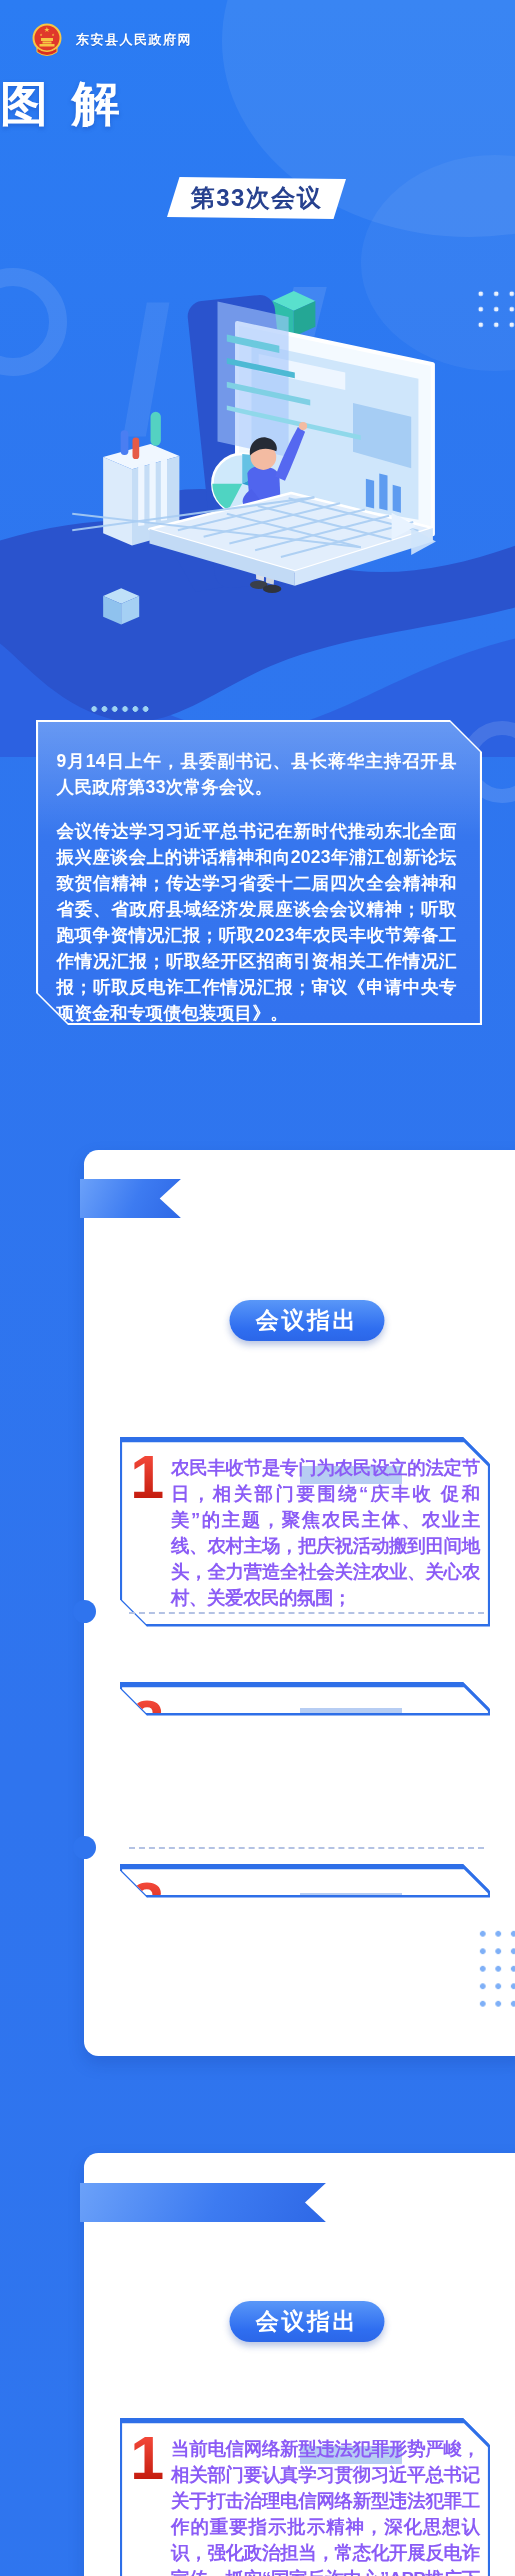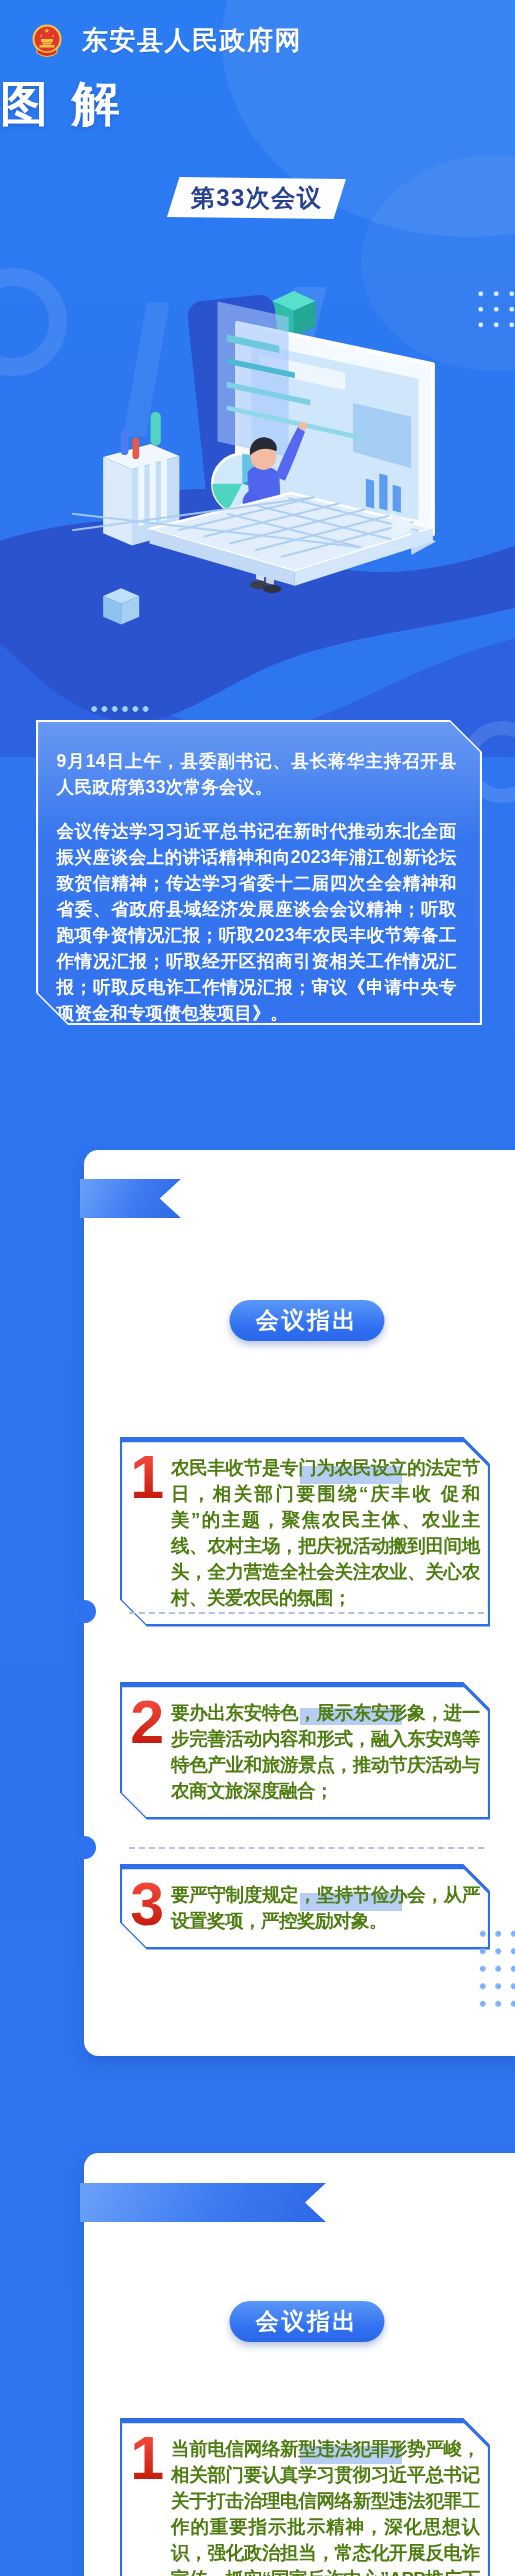--- a/index.html
+++ b/index.html
@@ -9,21 +9,21 @@
     background:linear-gradient(180deg,#2b7cf3 0%,#2e76ef 18%,#2f74ee 55%,#2f76ef 100%);
     overflow:hidden;
     font-family:"Liberation Sans","DejaVu Sans",sans-serif;
   }
   
   .blob{position:absolute;border-radius:50%;background:rgba(255,255,255,.07);}
   .ring{position:absolute;border-radius:50%;border-style:solid;border-color:rgba(255,255,255,.10);background:transparent;}
   .dotgrid{position:absolute;}
   
   .logo-row{position:absolute;left:32px;top:23px;display:flex;align-items:center;}
-  .site-name{color:#fff;font-size:26px;font-weight:700;letter-spacing:1.5px;margin-left:20px;text-shadow:0 0.5px 1px rgba(0,40,120,.25);}
+  .site-name{color:#fff;font-size:13px;font-weight:700;letter-spacing:1.5px;margin-left:14px;text-shadow:0 0.5px 1px rgba(0,40,120,.25);}
   .title-main{position:absolute;left:0;top:72px;width:100%;text-align:left;color:#fff;
     font-size:48px;font-weight:900;letter-spacing:5.2px;text-shadow:0 2.1px 4.1px rgba(20,60,160,.35);}
   .title-sub{position:absolute;left:0;top:133px;width:100%;text-align:center;color:#fff;
     font-size:39px;font-weight:900;letter-spacing:4.6px;text-shadow:0 2.1px 4.1px rgba(20,60,160,.35);}
   .banner{position:absolute;left:167px;top:177px;width:179px;height:42px;background:#fff;
     clip-path:polygon(7% 0,100% 5%,93% 100%,0 95%);
     display:flex;align-items:center;justify-content:center;
     filter:drop-shadow(0 3.1px 5.2px rgba(15,50,140,.30));}
   .banner span{color:#27418f;font-size:24px;font-weight:900;letter-spacing:1.5px;}
   
@@ -54,21 +54,21 @@
     box-shadow:0 4.1px 7.2px rgba(20,60,160,.30);
     display:flex;align-items:center;justify-content:center;color:#fff;font-size:23px;font-weight:900;letter-spacing:2.6px;}
   #card1 .pill{top:150px;}
   #card2 .pill{top:148px;}
   
   .ibox{position:absolute;left:36px;width:370px;background:#2e6fe8;
     clip-path:polygon(0 0,calc(100% - 27px) 0,100% 27px,100% 100%,27px 100%,0 calc(100% - 27px));}
   .ibox-in{position:relative;margin:5.2px 2.1px 2.6px 2.1px;background:#fff;
     clip-path:polygon(0 0,calc(100% - 24px) 0,100% 24px,100% 100%,24px 100%,0 calc(100% - 24px));
     padding:12.4px 8.2px 13.4px 49px;}
-  .ibox-text{color:#4d7c0f;font-size:18.5px;line-height:26px;font-weight:600;letter-spacing:-0.5px;text-align:justify;position:relative;z-index:2;}
+  .ibox-text{color:#8b5cf6;font-size:18.5px;line-height:26px;font-weight:600;letter-spacing:-0.5px;text-align:justify;position:relative;z-index:2;}
   .inum{position:absolute;left:7.2px;top:7.2px;width:36px;font-size:61px;line-height:57px;font-weight:900;
     background:linear-gradient(180deg,#f4493a 10%,#c21a0c 90%);-webkit-background-clip:text;background-clip:text;color:transparent;
     text-align:center;z-index:3;}
   .hl{position:absolute;left:178px;width:102px;height:17.5px;background:#b7cdf3;z-index:1;}
   .corner-acc{position:absolute;width:37px;height:6.2px;background:#2e6fe8;}
   .acc-tr{right:-6.2px;top:8.2px;transform:rotate(45deg);}
   .acc-bl{left:-6.2px;bottom:8.2px;transform:rotate(45deg);}
   
   .sep{position:absolute;left:45px;width:355px;border-top:2.1px dashed #b3c2e4;}
   .notch{position:absolute;width:23px;height:23px;border-radius:50%;background:#2f74ee;}
@@ -211,34 +211,32 @@
     <div class="sep" style="top:462px;"></div>
     <div class="notch" style="left:-11.3px;top:450px;"></div>
     <div class="notch" style="right:-11.3px;top:450px;"></div>
 
     <div class="ibox" style="top:532px;">
       <div class="corner-acc acc-tr"></div>
       <div class="corner-acc acc-bl"></div>
       <div class="ibox-in">
         <div class="inum">2</div>
         <div class="hl" style="top:20.6px;"></div>
-        <div class="ibox-text">要办出东安特色，展示东安形象，进一步完善活动内容和形式，融入东安鸡等特色产业和旅游景点，推动节庆活动与农商文旅深度融合；</div>
       </div>
     </div>
     <div class="sep" style="top:697px;"></div>
     <div class="notch" style="left:-11.3px;top:686px;"></div>
     <div class="notch" style="right:-11.3px;top:686px;"></div>
 
     <div class="ibox" style="top:714px;">
       <div class="corner-acc acc-tr"></div>
       <div class="corner-acc acc-bl"></div>
       <div class="ibox-in">
         <div class="inum">3</div>
         <div class="hl" style="top:24px;"></div>
-        <div class="ibox-text">要严守制度规定，坚持节俭办会，从严设置奖项，严控奖励对象。</div>
       </div>
     </div>
 
     <div class="dotgrid" style="left:391px;top:775px;width:62px;height:85px;background-image:radial-gradient(circle,#7fb0f7 2.6px,transparent 3.1px);background-size:15.5px 17.5px;"></div>
   </div>
 
   <div class="dotgrid" style="left:432px;top:1988px;width:72px;height:9.3px;background-image:radial-gradient(circle,rgba(255,255,255,.85) 2.6px,transparent 3.1px);background-size:17.5px 9.3px;"></div>
 
   <div class="blob" style="left:422px;top:2411px;width:237px;height:237px;background:rgba(255,255,255,.05);"></div>
 

